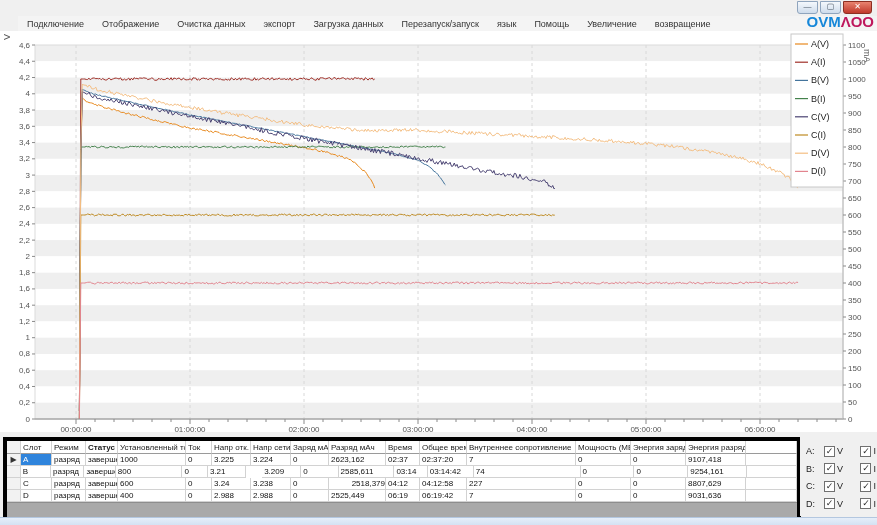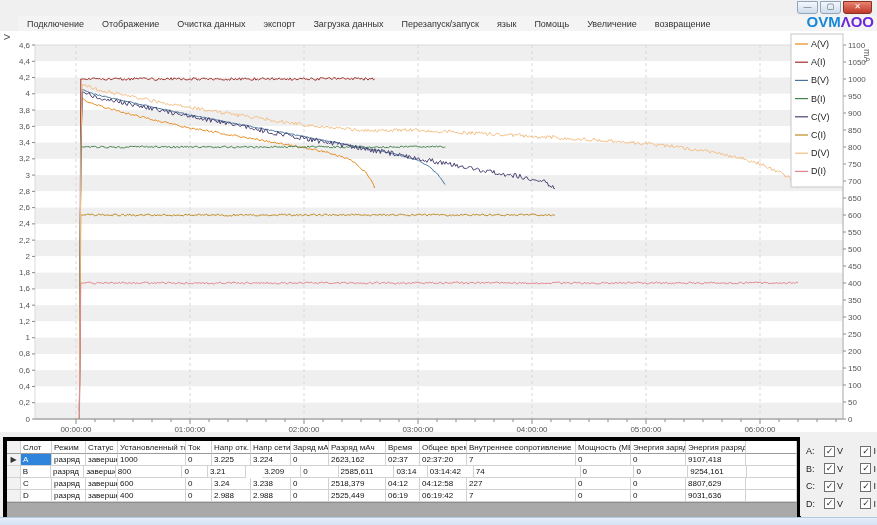--- a/index.html
+++ b/index.html
@@ -18,21 +18,21 @@
   .win-btn.close{width:27px;background:linear-gradient(#e8836f,#c0392b);color:#fff;border-color:#8c2f22;}
 
   
   .menubar{position:absolute;top:16px;left:6px;width:877px;height:15px;background:#f4f4f4;
     border-bottom:1px solid #e2e2e2;display:flex;align-items:center;font-size:9px;color:#333;margin-left:12px;}
   .menu-item{padding:0 9px;white-space:nowrap;}
 
   
   .logo{position:absolute;top:13px;right:3px;font-size:15px;font-weight:bold;letter-spacing:0px;}
   .logo .lb{color:#1687d9;}
-  .logo .lo{color:#6d28d9;}
+  .logo .lo{color:#be185d;}
 
   
   .chart-region{position:absolute;top:31px;left:0;width:877px;height:401px;background:#ffffff;}
 
   
   .table-wrap{position:absolute;left:3px;top:437px;width:790px;border:4px solid #000000;background:#fff;}
   .t-row{display:flex;}
   .t-cell{box-sizing:border-box;border-right:1px solid #d2d2d2;border-bottom:1px solid #d2d2d2;
     font-size:8px;line-height:12px;height:12px;overflow:hidden;white-space:nowrap;padding-left:2px;color:#111;}
   .t-head .t-cell{height:13px;line-height:13px;background:#fff;border-bottom:1px solid #9a9a9a;color:#222;}
@@ -283,21 +283,21 @@
         <text x="811" y="125.19999999999999" font-size="9" fill="#222" font-family="&quot;Liberation Sans&quot;,sans-serif">D(V)</text>
         <line x1="795" y1="140.39999999999998" x2="808" y2="140.39999999999998" stroke="#e2848e" stroke-width="1.2"></line>
         <text x="811" y="143.39999999999998" font-size="9" fill="#222" font-family="&quot;Liberation Sans&quot;,sans-serif">D(I)</text>
       </svg></div>
 
   <div class="table-wrap" id="table">
       <div class="t-row t-head">
         <div class="t-cell sel" style="width: 14px;"></div>
         <div class="t-cell" style="width: 31px;">Слот</div>
         <div class="t-cell" style="width: 34px;">Режим</div>
-        <div class="t-cell" style="width: 32px;">Статус</div>
+        <div class="t-cell" style="width: 32px; font-weight: bold;">Статус</div>
         <div class="t-cell" style="width: 68px;">Установленный ток</div>
         <div class="t-cell" style="width: 26px;">Ток</div>
         <div class="t-cell" style="width: 39px;">Напр отк.</div>
         <div class="t-cell" style="width: 40px;">Напр сети</div>
         <div class="t-cell" style="width: 38px;">Заряд мАч</div>
         <div class="t-cell" style="width: 57px;">Разряд мАч</div>
         <div class="t-cell" style="width: 34px;">Время</div>
         <div class="t-cell" style="width: 47px;">Общее время</div>
         <div class="t-cell" style="width: 109px;">Внутреннее сопротивление</div>
         <div class="t-cell" style="width: 55px;">Мощность (МВт) -</div>
@@ -346,21 +346,21 @@
       <div class="t-row">
         <div class="t-cell sel" style="width: 14px;"></div>
         <div class="t-cell" style="width: 31px;">C</div>
         <div class="t-cell" style="width: 34px;">разряд</div>
         <div class="t-cell" style="width: 32px;">заверше...</div>
         <div class="t-cell" style="width: 68px;">600</div>
         <div class="t-cell" style="width: 26px;">0</div>
         <div class="t-cell" style="width: 39px;">3.24</div>
         <div class="t-cell" style="width: 40px;">3.238</div>
         <div class="t-cell" style="width: 38px;">0</div>
-        <div class="t-cell" style="width: 57px;">2518,379</div>
+        <div class="t-cell" style="width: 57px; text-align: right;">2518,379</div>
         <div class="t-cell" style="width: 34px;">04:12</div>
         <div class="t-cell" style="width: 47px;">04:12:58</div>
         <div class="t-cell" style="width: 109px;">227</div>
         <div class="t-cell" style="width: 55px;">0</div>
         <div class="t-cell" style="width: 55px;">0</div>
         <div class="t-cell" style="width: 60px;">8807,629</div>
         <div class="t-cell" style="width: 51px;"></div>
       </div>
       <div class="t-row">
         <div class="t-cell sel" style="width: 14px;"></div>

